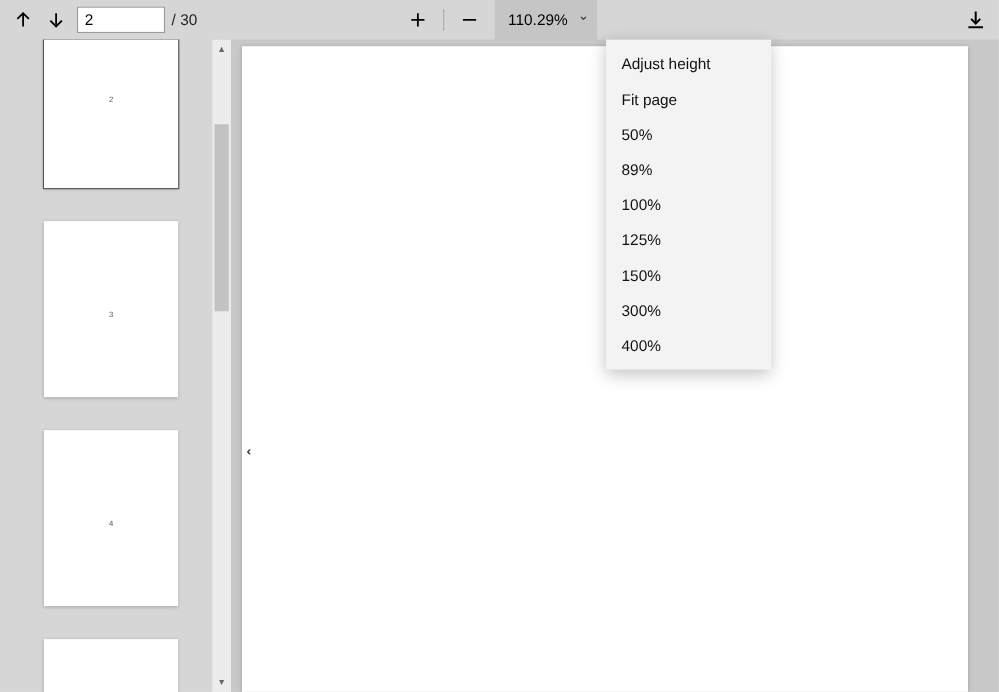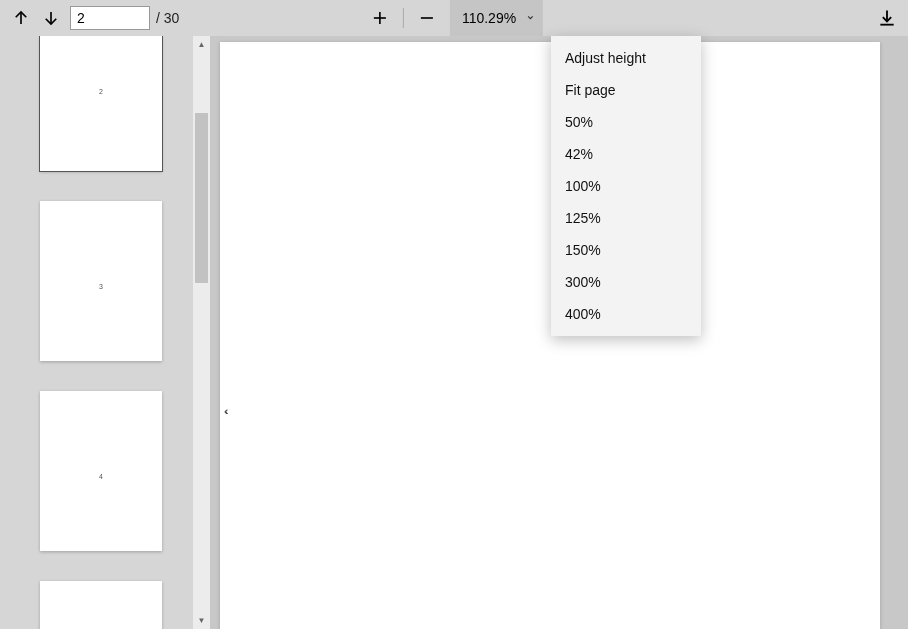--- a/index.html
+++ b/index.html
@@ -244,21 +244,21 @@
           <path d="M4 20h16"></path>
         </svg>
     </div>
   </div>
 </div>
 
 <div class="dropdown">
   <div class="dropdown-item">Adjust height</div>
   <div class="dropdown-item">Fit page</div>
   <div class="dropdown-item">50%</div>
-  <div class="dropdown-item">42%</div>
+  <div class="dropdown-item">89%</div>
   <div class="dropdown-item">100%</div>
   <div class="dropdown-item">125%</div>
   <div class="dropdown-item">150%</div>
   <div class="dropdown-item">300%</div>
   <div class="dropdown-item">400%</div>
 </div>
 
 <div class="main">
 
   <div class="sidebar">

